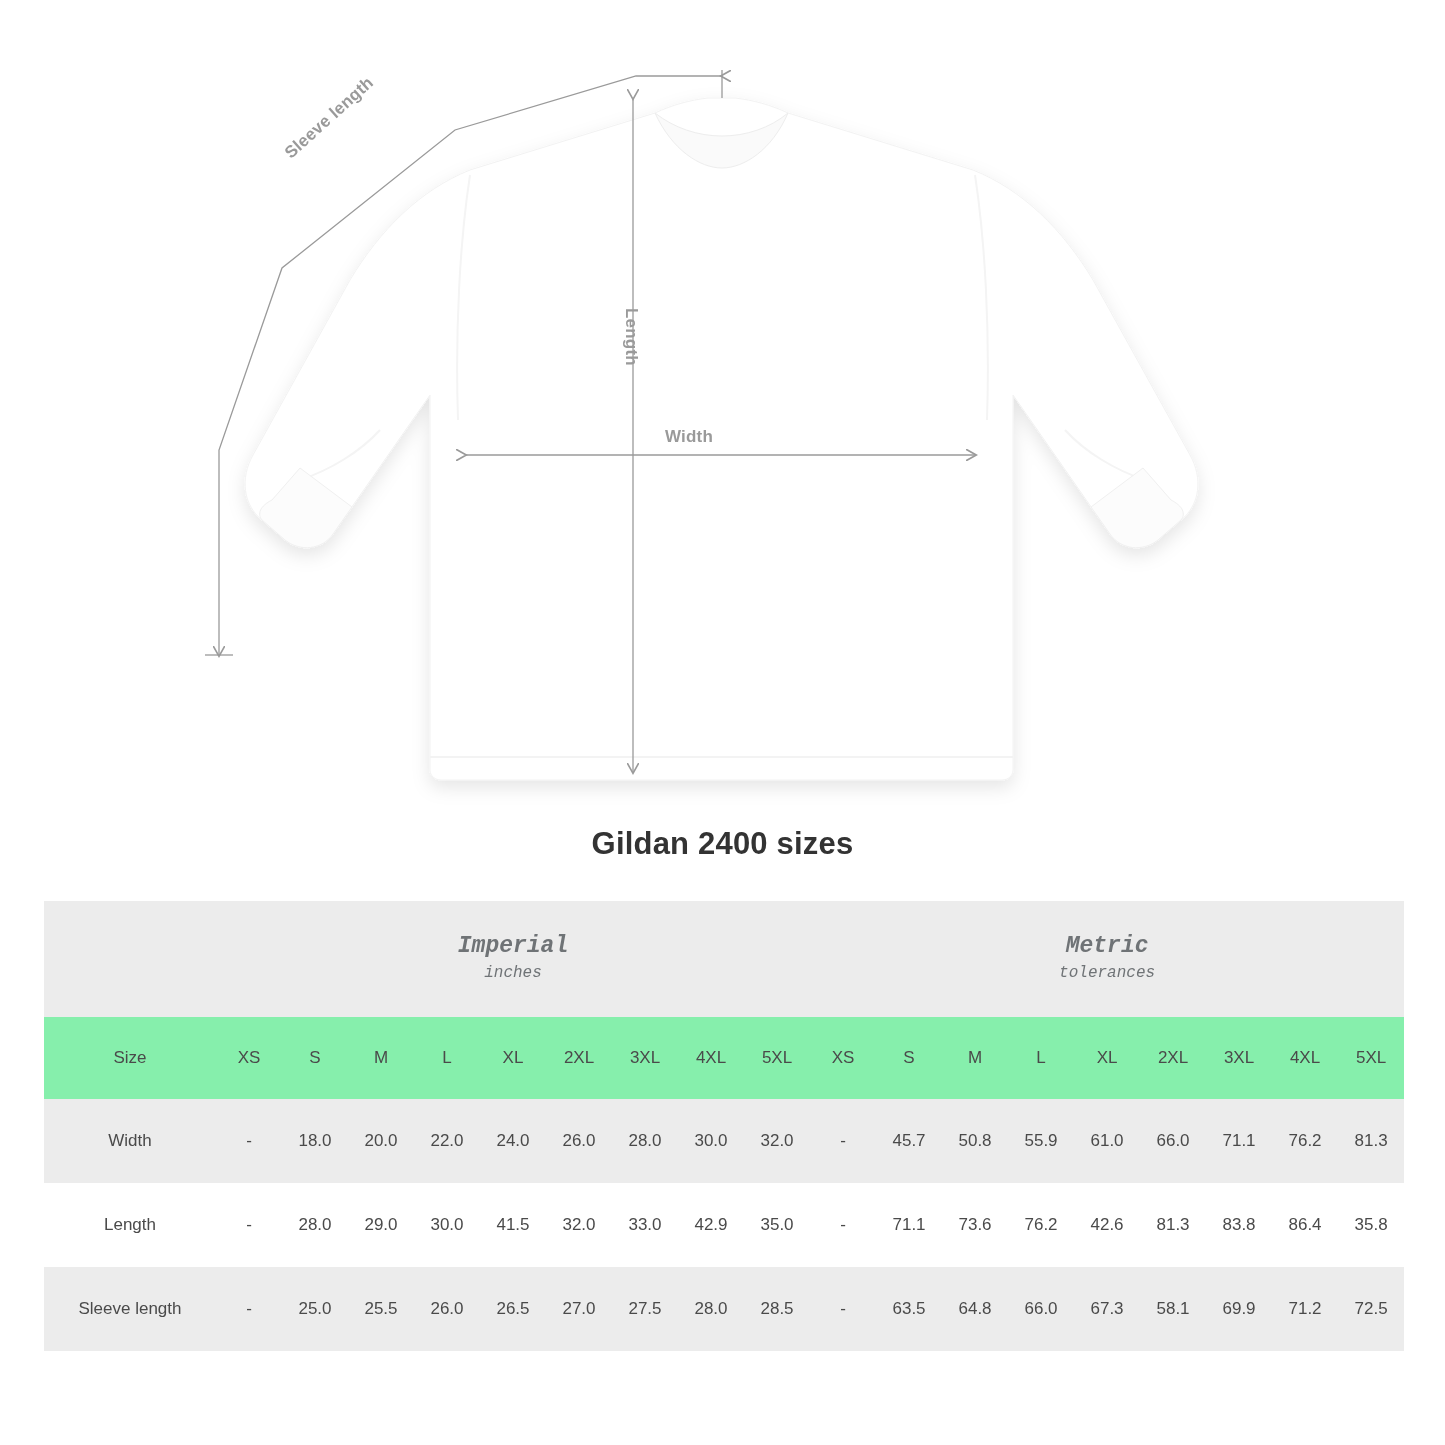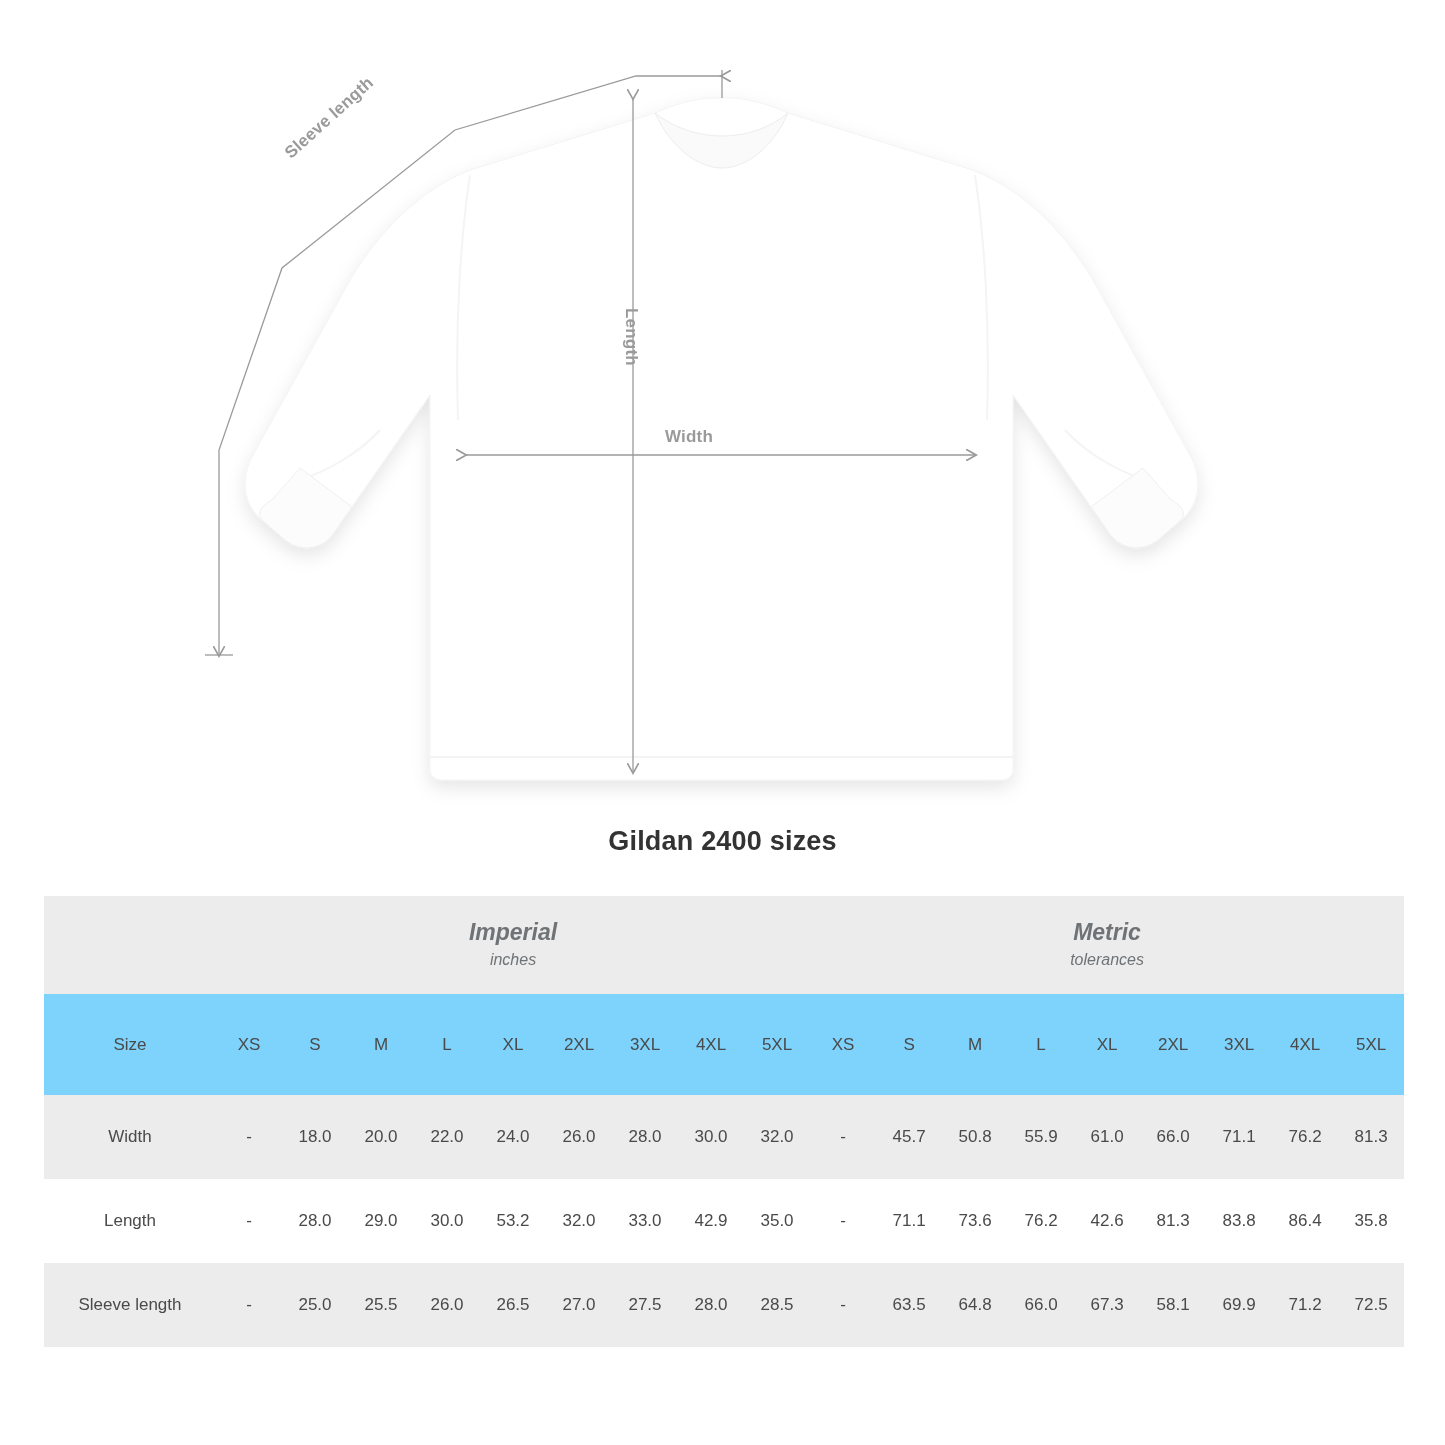--- a/index.html
+++ b/index.html
@@ -51,21 +51,21 @@
     left: 665px;
     top: 427px;
   }
 
   
   .title-block {
     text-align: center;
     margin-top: 6px;
   }
   .chart-title {
-    font-size: 27px;
+    font-size: 31px;
     font-weight: bold;
     color: #333333;
     margin: 0;
     letter-spacing: 0.2px;
   }
   .chart-note {
     font-size: 16.5px;
     font-style: italic;
     color: #555555;
     margin: 18px 0 0 0;
@@ -83,41 +83,42 @@
   table.size-table td, table.size-table th {
     text-align: center;
     vertical-align: middle;
     font-size: 17px;
     color: #4a4a4a;
     font-weight: normal;
     padding: 0;
   }
   .unit-band td {
     background: #ececec;
-    height: 98px;
+    height: 116px;
+    font-family: Liberation Mono, monospace;
   }
   .unit-name {
     font-size: 23px;
     font-style: italic;
     font-weight: bold;
     color: #6f7376;
     line-height: 1.25;
   }
   .unit-sub {
     font-size: 16px;
     font-style: italic;
     color: #6f7376;
     line-height: 1.6;
   }
   .head-row td {
-    height: 101px;
+    height: 82px;
     font-weight: bold;
     font-size: 17px;
     color: #4a4a4a;
-    background: #7dd3fc;
+    background: #86efac;
   }
   .head-row td.rowlabel { font-size: 17px; }
   .data-row td {
     height: 84px;
   }
   .row-shade td { background: #ececec; }
   .row-plain td { background: #ffffff; }
   td.rowlabel {
     font-weight: bold;
     text-align: center;
@@ -281,21 +282,21 @@
         <td>76.2</td>
         <td>81.3</td>
       </tr>
 
       <tr class="data-row row-plain">
         <td class="rowlabel">Length</td>
         <td>-</td>
         <td>28.0</td>
         <td>29.0</td>
         <td>30.0</td>
-        <td>53.2</td>
+        <td>41.5</td>
         <td>32.0</td>
         <td>33.0</td>
         <td>42.9</td>
         <td>35.0</td>
         <td>-</td>
         <td>71.1</td>
         <td>73.6</td>
         <td>76.2</td>
         <td>42.6</td>
         <td>81.3</td>

